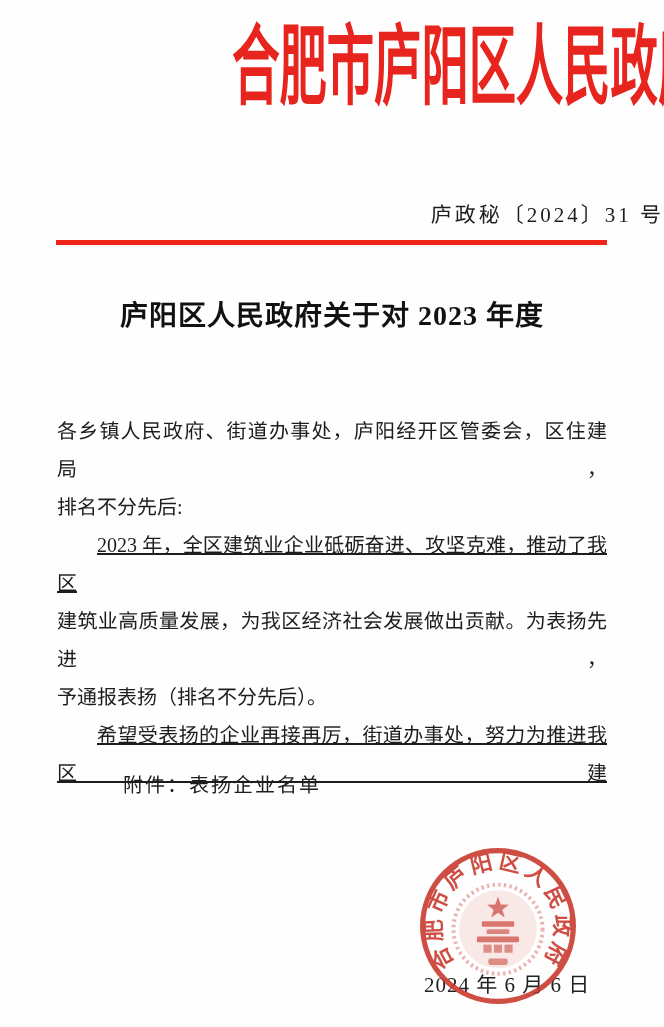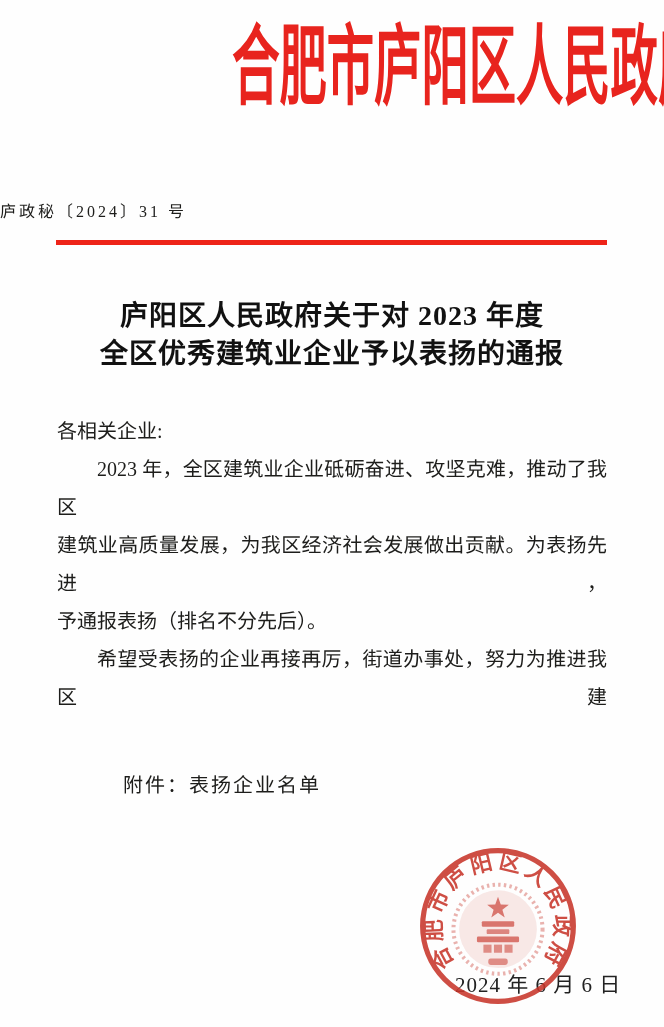--- a/index.html
+++ b/index.html
@@ -19,23 +19,23 @@
   }
   .letterhead-inner{
     display:inline-block;
     font-size:86px;font-weight:900;
     white-space:nowrap;
     transform:scale(0.55,1.02);
     transform-origin:center center;
   }
   
   .docnum{
-    position:absolute;top:198px;left:0;right:0;
-    text-align:left;
-    font-size:16px;letter-spacing:3px;
+    position:absolute;top:198px;left:12px;right:0;
+    text-align:right;
+    font-size:21px;letter-spacing:3px;
   }
   
   .red-rule{
     position:absolute;top:240px;left:56px;
     width:551px;height:5px;
     background:#ee2419;
   }
   
   .doc-title{
     position:absolute;top:297px;left:0;right:0;
@@ -43,34 +43,34 @@
     font-size:28px;font-weight:bold;
     line-height:38px;letter-spacing:1px;
     color:#111;
   }
   
   .doc-body{
     position:absolute;top:412px;left:57px;width:550px;
     font-size:20px;color:#1d1d1b;
   }
   .bline{line-height:38px;white-space:nowrap;}
-  .bline.indent{text-indent:2em;}
+  .bline.indent{text-indent:2em;text-decoration:underline;}
   .bline.full{
     white-space:normal;
     text-align:justify;
     text-align-last:justify;
   }
   .attachment{
     position:absolute;top:769px;left:123px;
     font-size:20px;letter-spacing:2px;text-align:right;
   }
   
   .issue-date{
     position:absolute;top:968px;left:424px;
-    font-size:21px;letter-spacing:1px;color:#222;margin-left:31px;
+    font-size:21px;letter-spacing:1px;color:#222;
   }
   
   .seal{
     position:absolute;left:417px;top:845px;
     width:162px;height:162px;
     opacity:0.88;
     filter:blur(0.3px);
   }
   .seal svg{width:100%;height:100%;}
 </style>
@@ -82,25 +82,25 @@
   <div class="letterhead">
     <span class="letterhead-inner">合肥市庐阳区人民政府文件</span>
   </div>
 
   <div class="docnum">庐政秘〔2024〕31 号</div>
 
   <div class="red-rule"></div>
 
   <div class="doc-title">
     <div>庐阳区人民政府关于对 2023 年度</div>
-    <div>全区优秀建筑业企业予以表扬的通报</div>
   </div>
 
   <div class="doc-body">
-    <div class="bline">各相关企业:</div>
+    <div class="bline full">各乡镇人民政府、街道办事处，庐阳经开区管委会，区住建局，</div>
+    <div class="bline">排名不分先后:</div>
     <div class="bline full indent">2023 年，全区建筑业企业砥砺奋进、攻坚克难，推动了我区</div>
     <div class="bline full">建筑业高质量发展，为我区经济社会发展做出贡献。为表扬先进，</div>
     <div class="bline">予通报表扬（排名不分先后）。</div>
     <div class="bline full indent">希望受表扬的企业再接再厉，街道办事处，努力为推进我区建</div>
   </div>
 
   <div class="attachment">附件：表扬企业名单</div>
 
   <div class="issue-date">2024 年 6 月 6 日</div>
 

